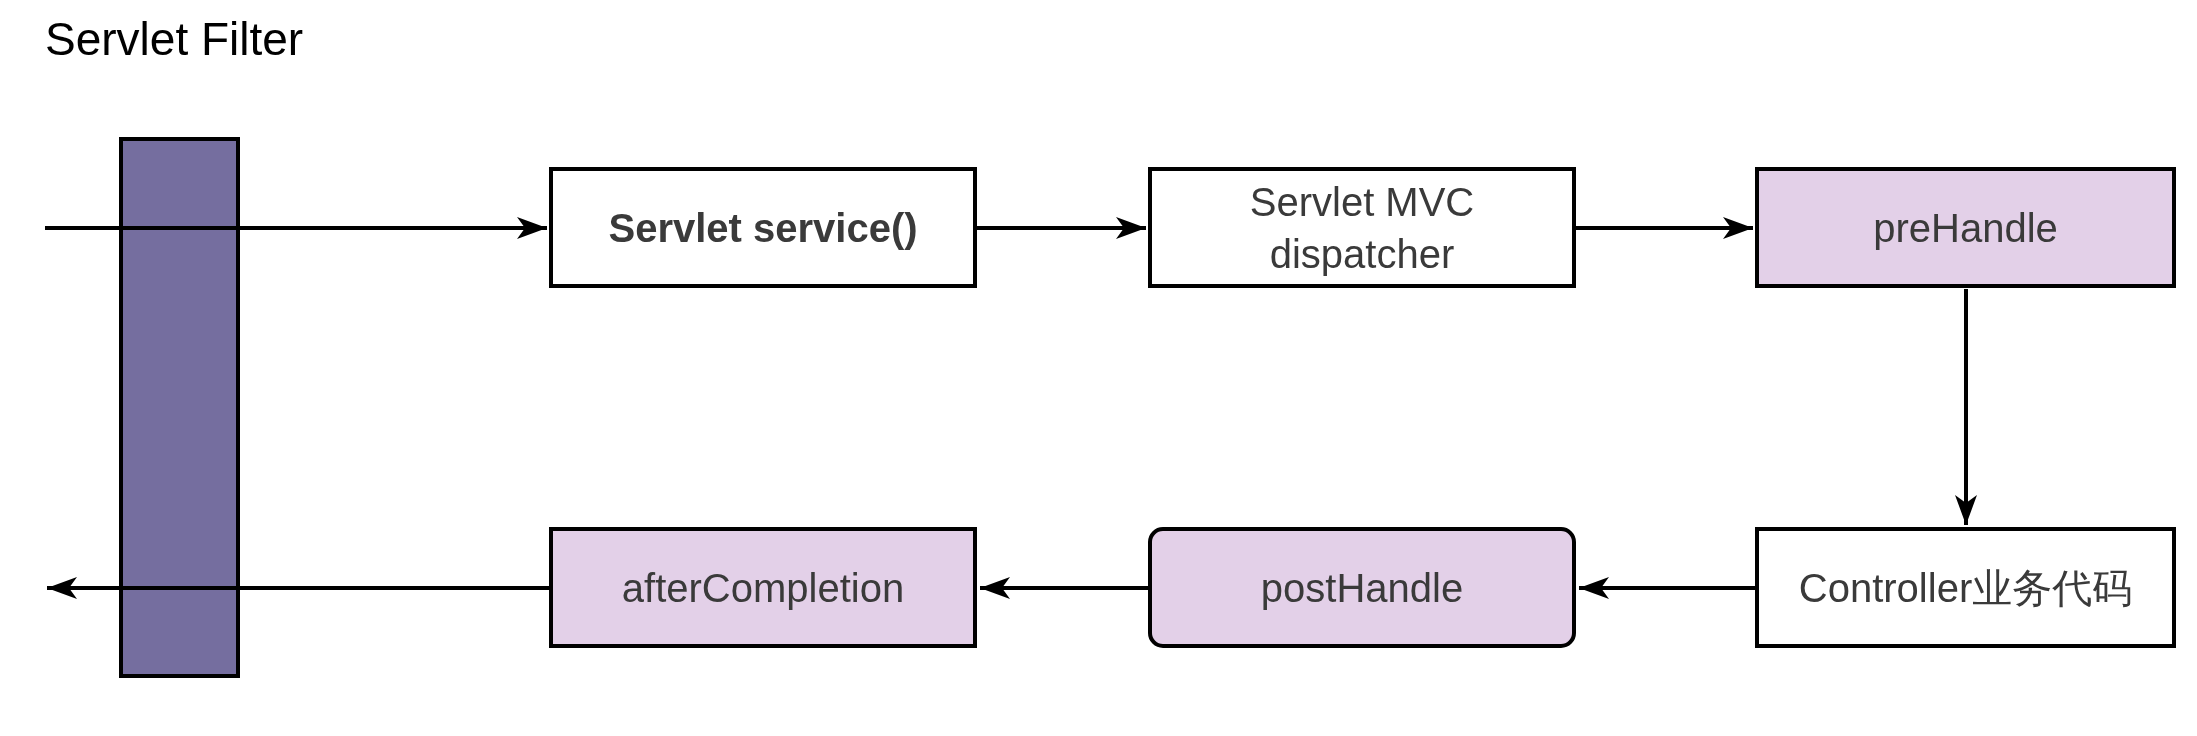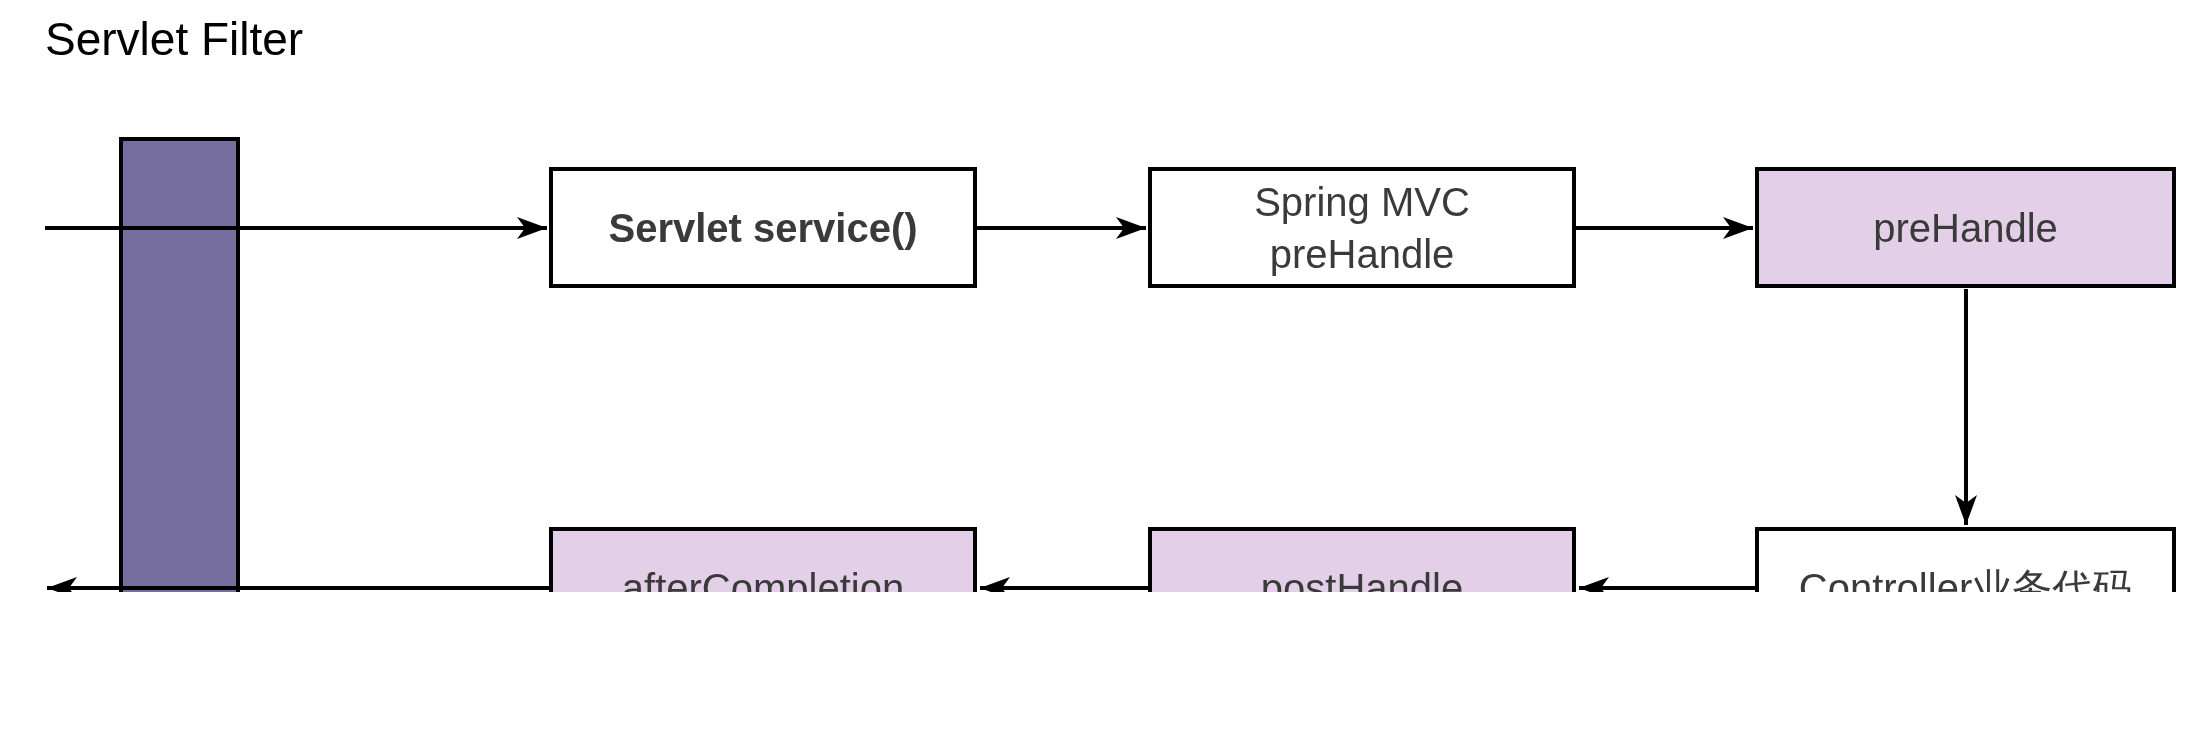--- a/index.html
+++ b/index.html
@@ -12,21 +12,21 @@
     --title-color: #000000;
   }
   * { margin: 0; padding: 0; box-sizing: border-box; }
   body {
     background: var(--background);
     font-family: "Liberation Sans", sans-serif;
   }
   .canvas {
     position: relative;
     width: 2197px;
-    height: 592px;
+    height: 736px;
     background: var(--background);
     overflow: hidden;
   }
   .title {
     position: absolute;
     left: 45px;
     top: 12px;
     font-size: 46px;
     color: var(--title-color);
     white-space: nowrap;
@@ -53,21 +53,21 @@
   }
   .node.plain { background: var(--plain-fill); }
   .node.interceptor { background: var(--interceptor-fill); text-align: right; }
   .node span { display: inline-block; }
 
   #servlet-service   { left: 549px;  top: 167px; width: 428px; height: 121px; font-weight: bold; }
   #spring-dispatcher { left: 1148px; top: 167px; width: 428px; height: 121px; }
   #spring-dispatcher span { max-width: 300px; }
   #prehandle         { left: 1755px; top: 167px; width: 421px; height: 121px; }
   #controller        { left: 1755px; top: 527px; width: 421px; height: 121px; text-align: center; }
-  #posthandle        { left: 1148px; top: 527px; width: 428px; height: 121px; }
+  #posthandle        { left: 1148px; top: 527px; width: 428px; height: 121px; border-radius: 15px; }
   #aftercompletion   { left: 549px;  top: 527px; width: 428px; height: 121px; }
 
   svg.edges {
     position: absolute;
     left: 0;
     top: 0;
     width: 2197px;
     height: 736px;
     pointer-events: none;
   }
@@ -83,21 +83,21 @@
 
   <div class="title">Servlet Filter</div>
 
   <div class="filter-bar"></div>
 
   <div class="node plain" id="servlet-service">
     <span>Servlet service()</span>
   </div>
 
   <div class="node plain" id="spring-dispatcher">
-    <span>Spring MVC preHandle</span>
+    <span>Servlet MVC dispatcher</span>
   </div>
 
   <div class="node interceptor" id="prehandle">
     <span>preHandle</span>
   </div>
 
   <div class="node plain" id="controller">
     <span>Controller业务代码</span>
   </div>
 

